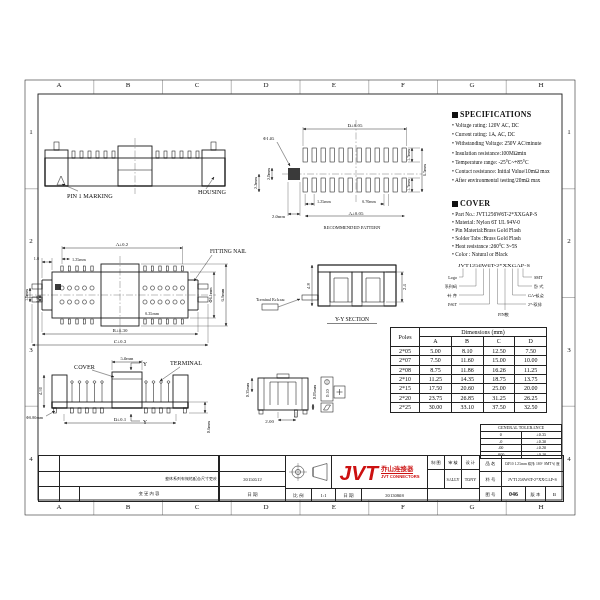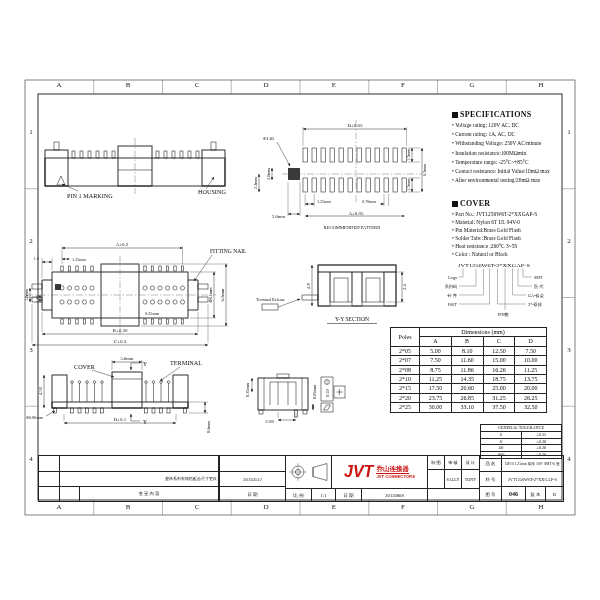--- a/index.html
+++ b/index.html
@@ -23,21 +23,21 @@
   ul.sp li{font-size:5.4px;line-height:9.2px;white-space:nowrap;}
   ul.sp.tight li{line-height:8.1px;}
   ul.sp li::before{content:"• ";}
   table.dims{border-collapse:collapse;table-layout:fixed;width:157px;}
   table.dims td,table.dims th{border:.7px solid #222;font-size:6px;font-weight:normal;text-align:center;padding:0;height:8.4px;line-height:8.4px;overflow:hidden;}
   table.tol{border-collapse:collapse;table-layout:fixed;width:82px;}
   table.tol td,table.tol th{border:.6px solid #222;font-size:4.3px;font-weight:normal;text-align:center;padding:0;height:5.8px;line-height:5.8px;}
   .tb{position:absolute;left:38px;top:455px;width:524px;height:45px;border:1px solid #222;}
   .cell{position:absolute;box-sizing:border-box;font-size:4.6px;display:flex;align-items:center;justify-content:center;white-space:nowrap;overflow:hidden;}
   .bl{border-left:.7px solid #222;}.bt{border-top:.7px solid #222;}.br{border-right:.7px solid #222;}
-  .logo-jvt{font-family:"Liberation Sans",sans-serif;font-style:italic;font-weight:bold;font-size:16px;color:#c11;line-height:1;}
+  .logo-jvt{font-family:"Liberation Sans",sans-serif;font-style:italic;font-weight:bold;font-size:21px;color:#c11;line-height:1;}
   .logo-cn{font-size:6.5px;font-weight:bold;color:#c11;border-bottom:1px solid #c11;line-height:8px;}
   .logo-en{font-family:"Liberation Sans",sans-serif;font-size:4.2px;font-weight:bold;color:#c11;line-height:6px;}
 </style>
 </head>
 <body>
 
 <svg width="600" height="600" viewBox="0 0 600 600">
   <defs>
     <marker id="ma" viewBox="0 0 6 6" refX="5.2" refY="3" markerWidth="6.5" markerHeight="6.5" orient="auto-start-reverse">
       <path d="M0,0.7 L5.5,3 L0,5.3 Z" fill="#222"></path>

